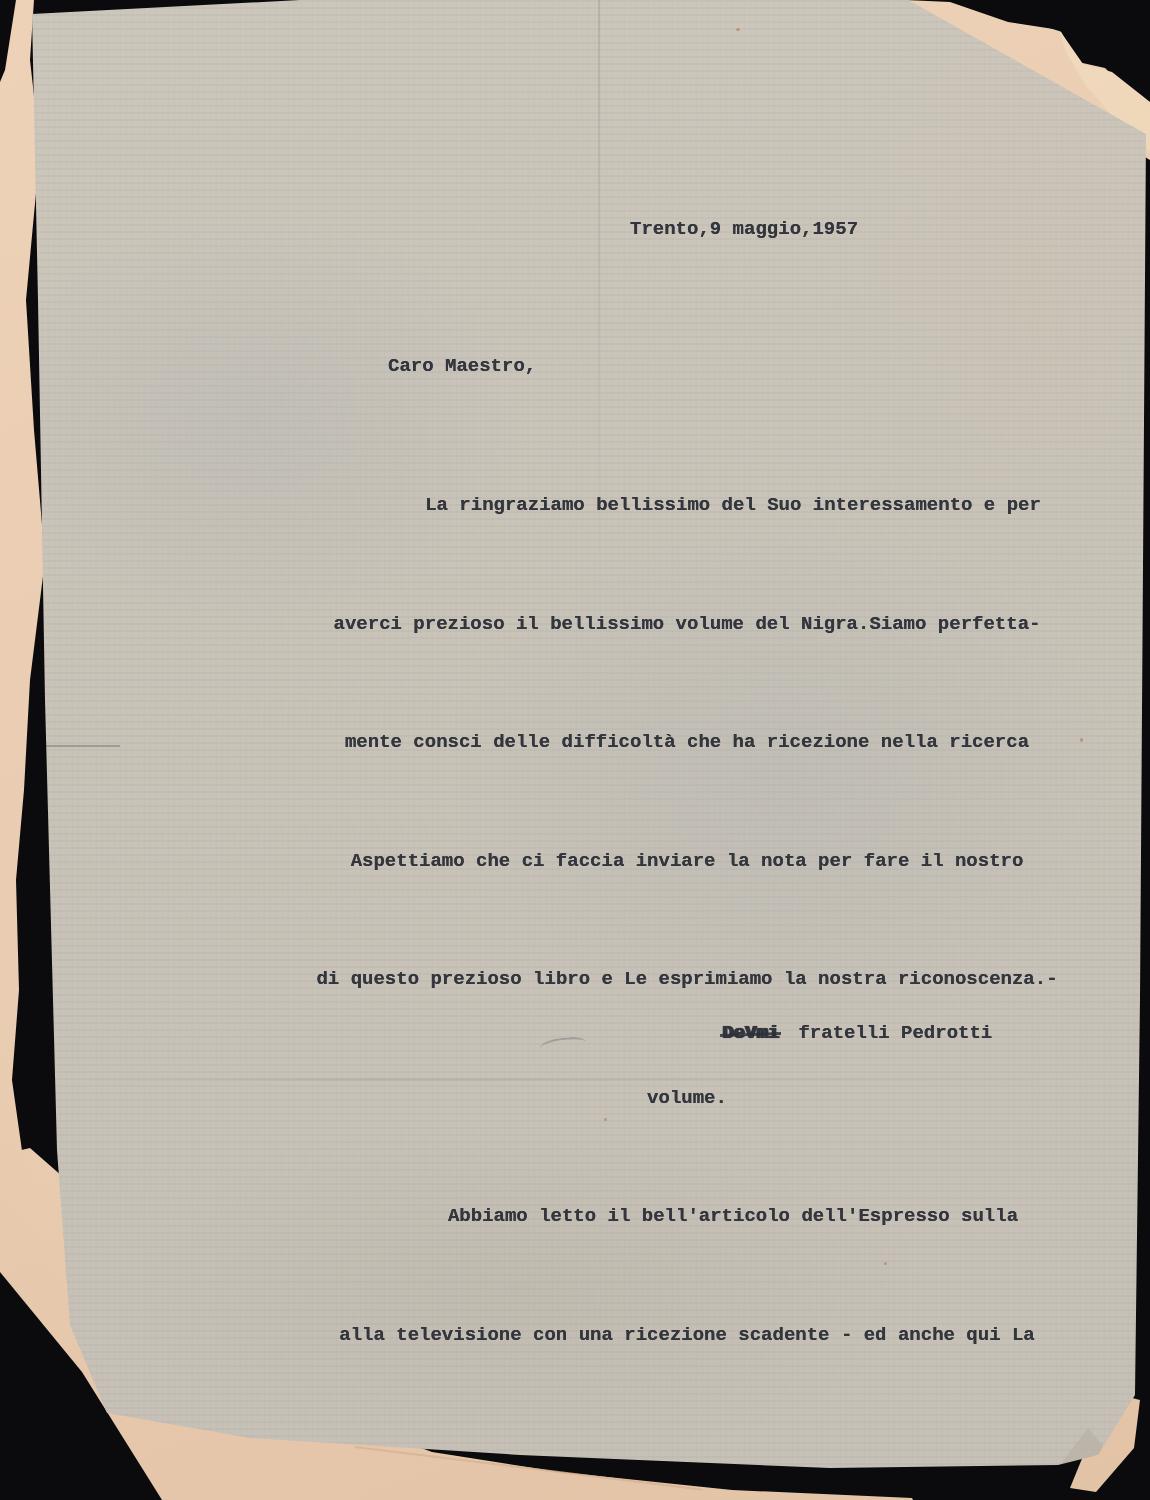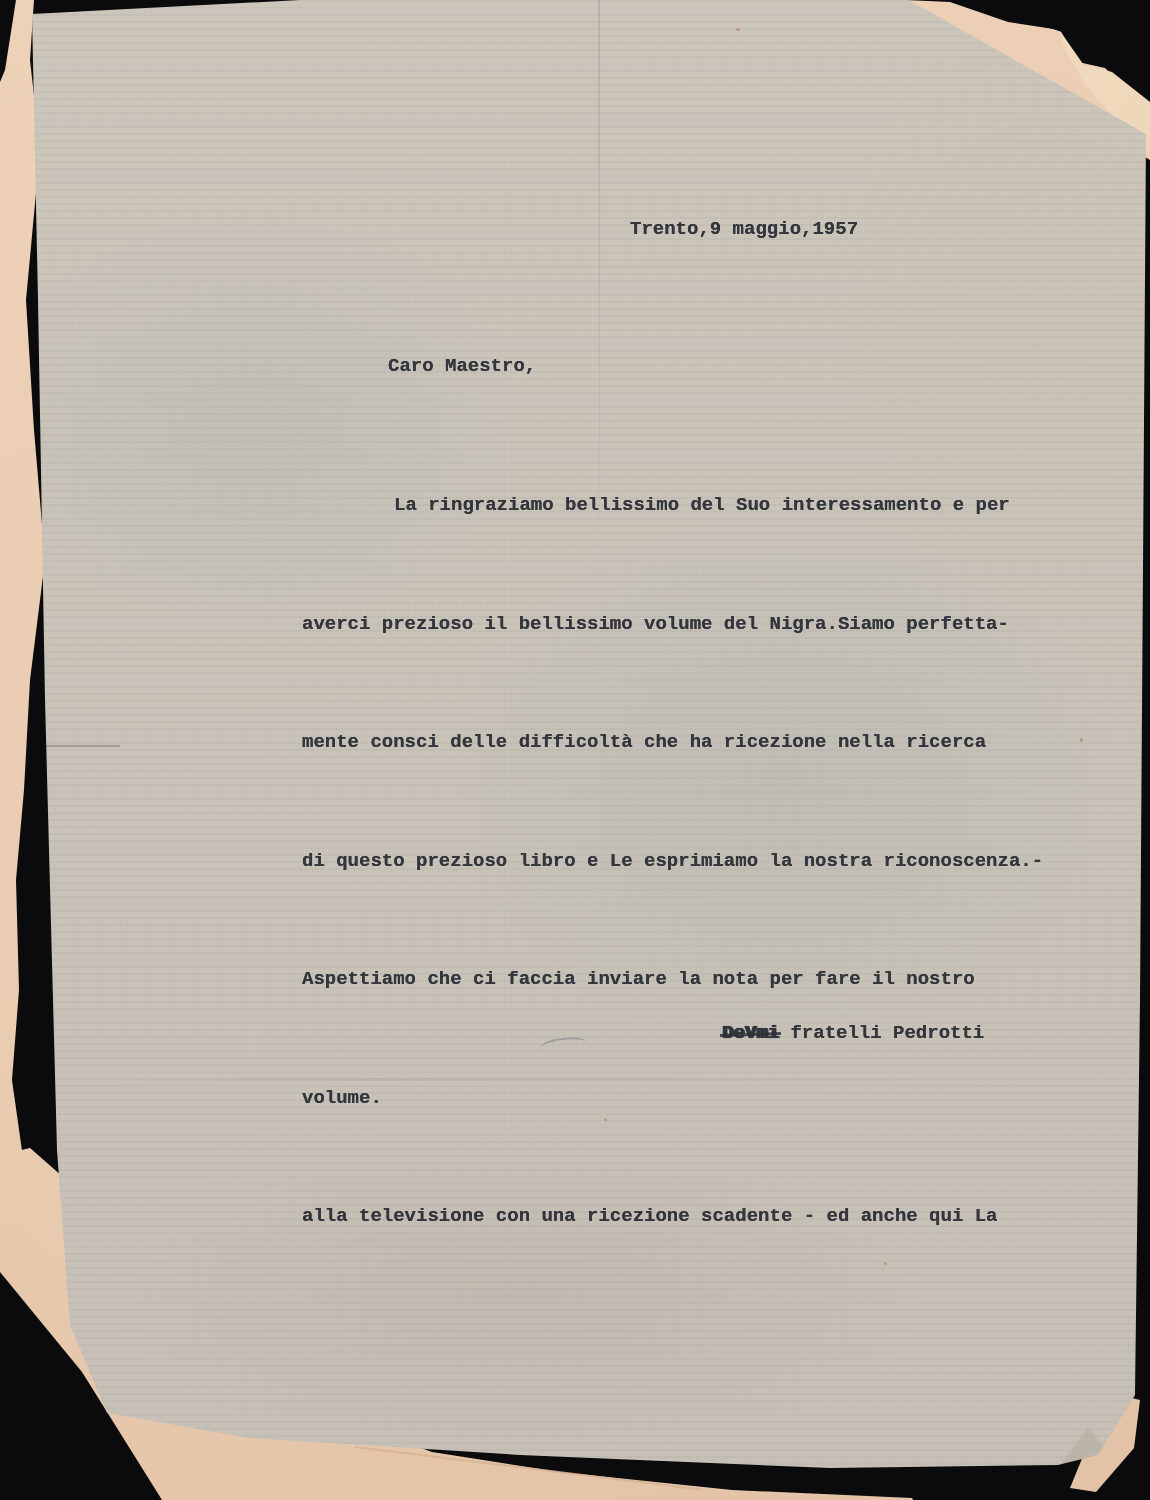--- a/index.html
+++ b/index.html
@@ -38,21 +38,21 @@
       repeating-linear-gradient(0deg, rgba(104,122,138,.065) 0 2px, rgba(0,0,0,0) 2px 7px),
       repeating-linear-gradient(90deg, rgba(128,138,148,.045) 0 1px, rgba(0,0,0,0) 1px 6px),
       radial-gradient(ellipse 420px 320px at 22% 28%, rgba(138,150,162,.12), transparent 65%),
       radial-gradient(ellipse 520px 420px at 68% 52%, rgba(132,144,156,.10), transparent 65%),
       radial-gradient(ellipse 640px 260px at 45% 86%, rgba(150,144,128,.12), transparent 65%),
       radial-gradient(ellipse 300px 500px at 90% 20%, rgba(205,190,170,.20), transparent 70%),
       linear-gradient(178deg,#cdc6bb 0%,#c9c3b8 40%,#c6c0b6 100%);
       clip-path:polygon(32px 14px,300px 0,908px 0,926px 10px,1146px 134px,1140px 1000px,
       1135px 1395px,1098px 1455px,1058px 1465px,830px 1468px,520px 1455px,250px 1438px,
       107px 1413px,70px 1325px,57px 1150px,45px 700px,38px 300px);
-      filter:drop-shadow(4px 6px 8px rgba(0,0,0,.5));}
+      filter:drop-shadow(4px 6px 8px rgba(0,0,0,.5));text-align:center;}
   .crease{position:absolute;pointer-events:none;}
   .crease-v{left:598px;top:0;width:2px;height:620px;
       background:linear-gradient(180deg,rgba(110,108,100,.22),rgba(110,108,100,0));}
   .crease-h1{left:0;top:745px;width:120px;height:2px;background:rgba(90,90,85,.35);}
   .crease-h2{left:60px;top:1078px;width:1040px;height:3px;
       background:linear-gradient(90deg,rgba(120,118,110,0),rgba(120,118,110,.15) 30%,rgba(120,118,110,0));}
   .dogear{position:absolute;inset:0;background:#b9b2a5;
       clip-path:polygon(1088px 1428px,1108px 1452px,1060px 1465px);opacity:.8;}
   .ghost-mark{position:absolute;left:540px;top:1038px;width:46px;height:14px;
       border-top:2px solid rgba(70,75,88,.30);border-radius:50% 40% 0 0;transform:rotate(-6deg);}
@@ -64,21 +64,21 @@
   .dateline{left:630px;top:217px;line-height:24px;}
   .salutation{left:388px;top:334px;line-height:24px;margin-top:20px;}
   .body{left:302px;top:407px;width:770px;line-height:39.5px;}
   .body-line{height:39.5px;}
   .indent{padding-left:92px;}
   .signature{left:654px;top:997px;line-height:24px;}
   .overstruck{position:relative;display:inline-block;
       text-shadow:1px 0 currentColor,-1px 0 currentColor,0 0 1px rgba(40,42,52,.9);}
   .overstruck::after{content:"";position:absolute;left:-2px;right:-2px;top:52%;height:3px;
       background:rgba(45,48,56,.85);transform:skewY(-2deg);}
-  .sig-rest{margin-left:11px;}
+  .sig-rest{margin-left:19px;}
 </style>
 </head>
 <body>
 
 <div class="page">
 
   <div class="layer pink pink-left"></div>
   <div class="layer pink pink-tr"></div>
   <div class="layer pink-flap"></div>
   <div class="layer pink pink-bottom"></div>
@@ -102,23 +102,24 @@
     <div class="speck" style="left:604px;top:1118px;width:3px;height:3px;"></div>
     <div class="speck" style="left:1080px;top:738px;width:3px;height:4px;"></div>
 
     <div class="ink dateline">Trento,9 maggio,1957</div>
     <div class="ink salutation">Caro Maestro,</div>
 
     <div class="ink body">
       <div class="body-line indent">La ringraziamo bellissimo del Suo interessamento e per</div>
       <div class="body-line">averci prezioso il bellissimo volume del Nigra.Siamo perfetta-</div>
       <div class="body-line">mente consci delle difficoltà che ha ricezione nella ricerca</div>
+      <div class="body-line">Aspettiamo che ci faccia inviare la nota per fare il nostro</div>
       <div class="body-line">di questo prezioso libro e Le esprimiamo la nostra riconoscenza.-</div>
-      <div class="body-line">Aspettiamo che ci faccia inviare la nota per fare il nostro</div>
       <div class="body-line">volume.</div>
+      <div class="body-line indent">Abbiamo letto il bell'articolo dell'Espresso sulla</div>
       <div class="body-line">alla televisione con una ricezione scadente - ed anche qui La</div>
       
       
       
       
       
     </div>
 
     <div class="ink signature">
       <span class="overstruck">DeVmi</span><span class="sig-rest">fratelli Pedrotti</span>

